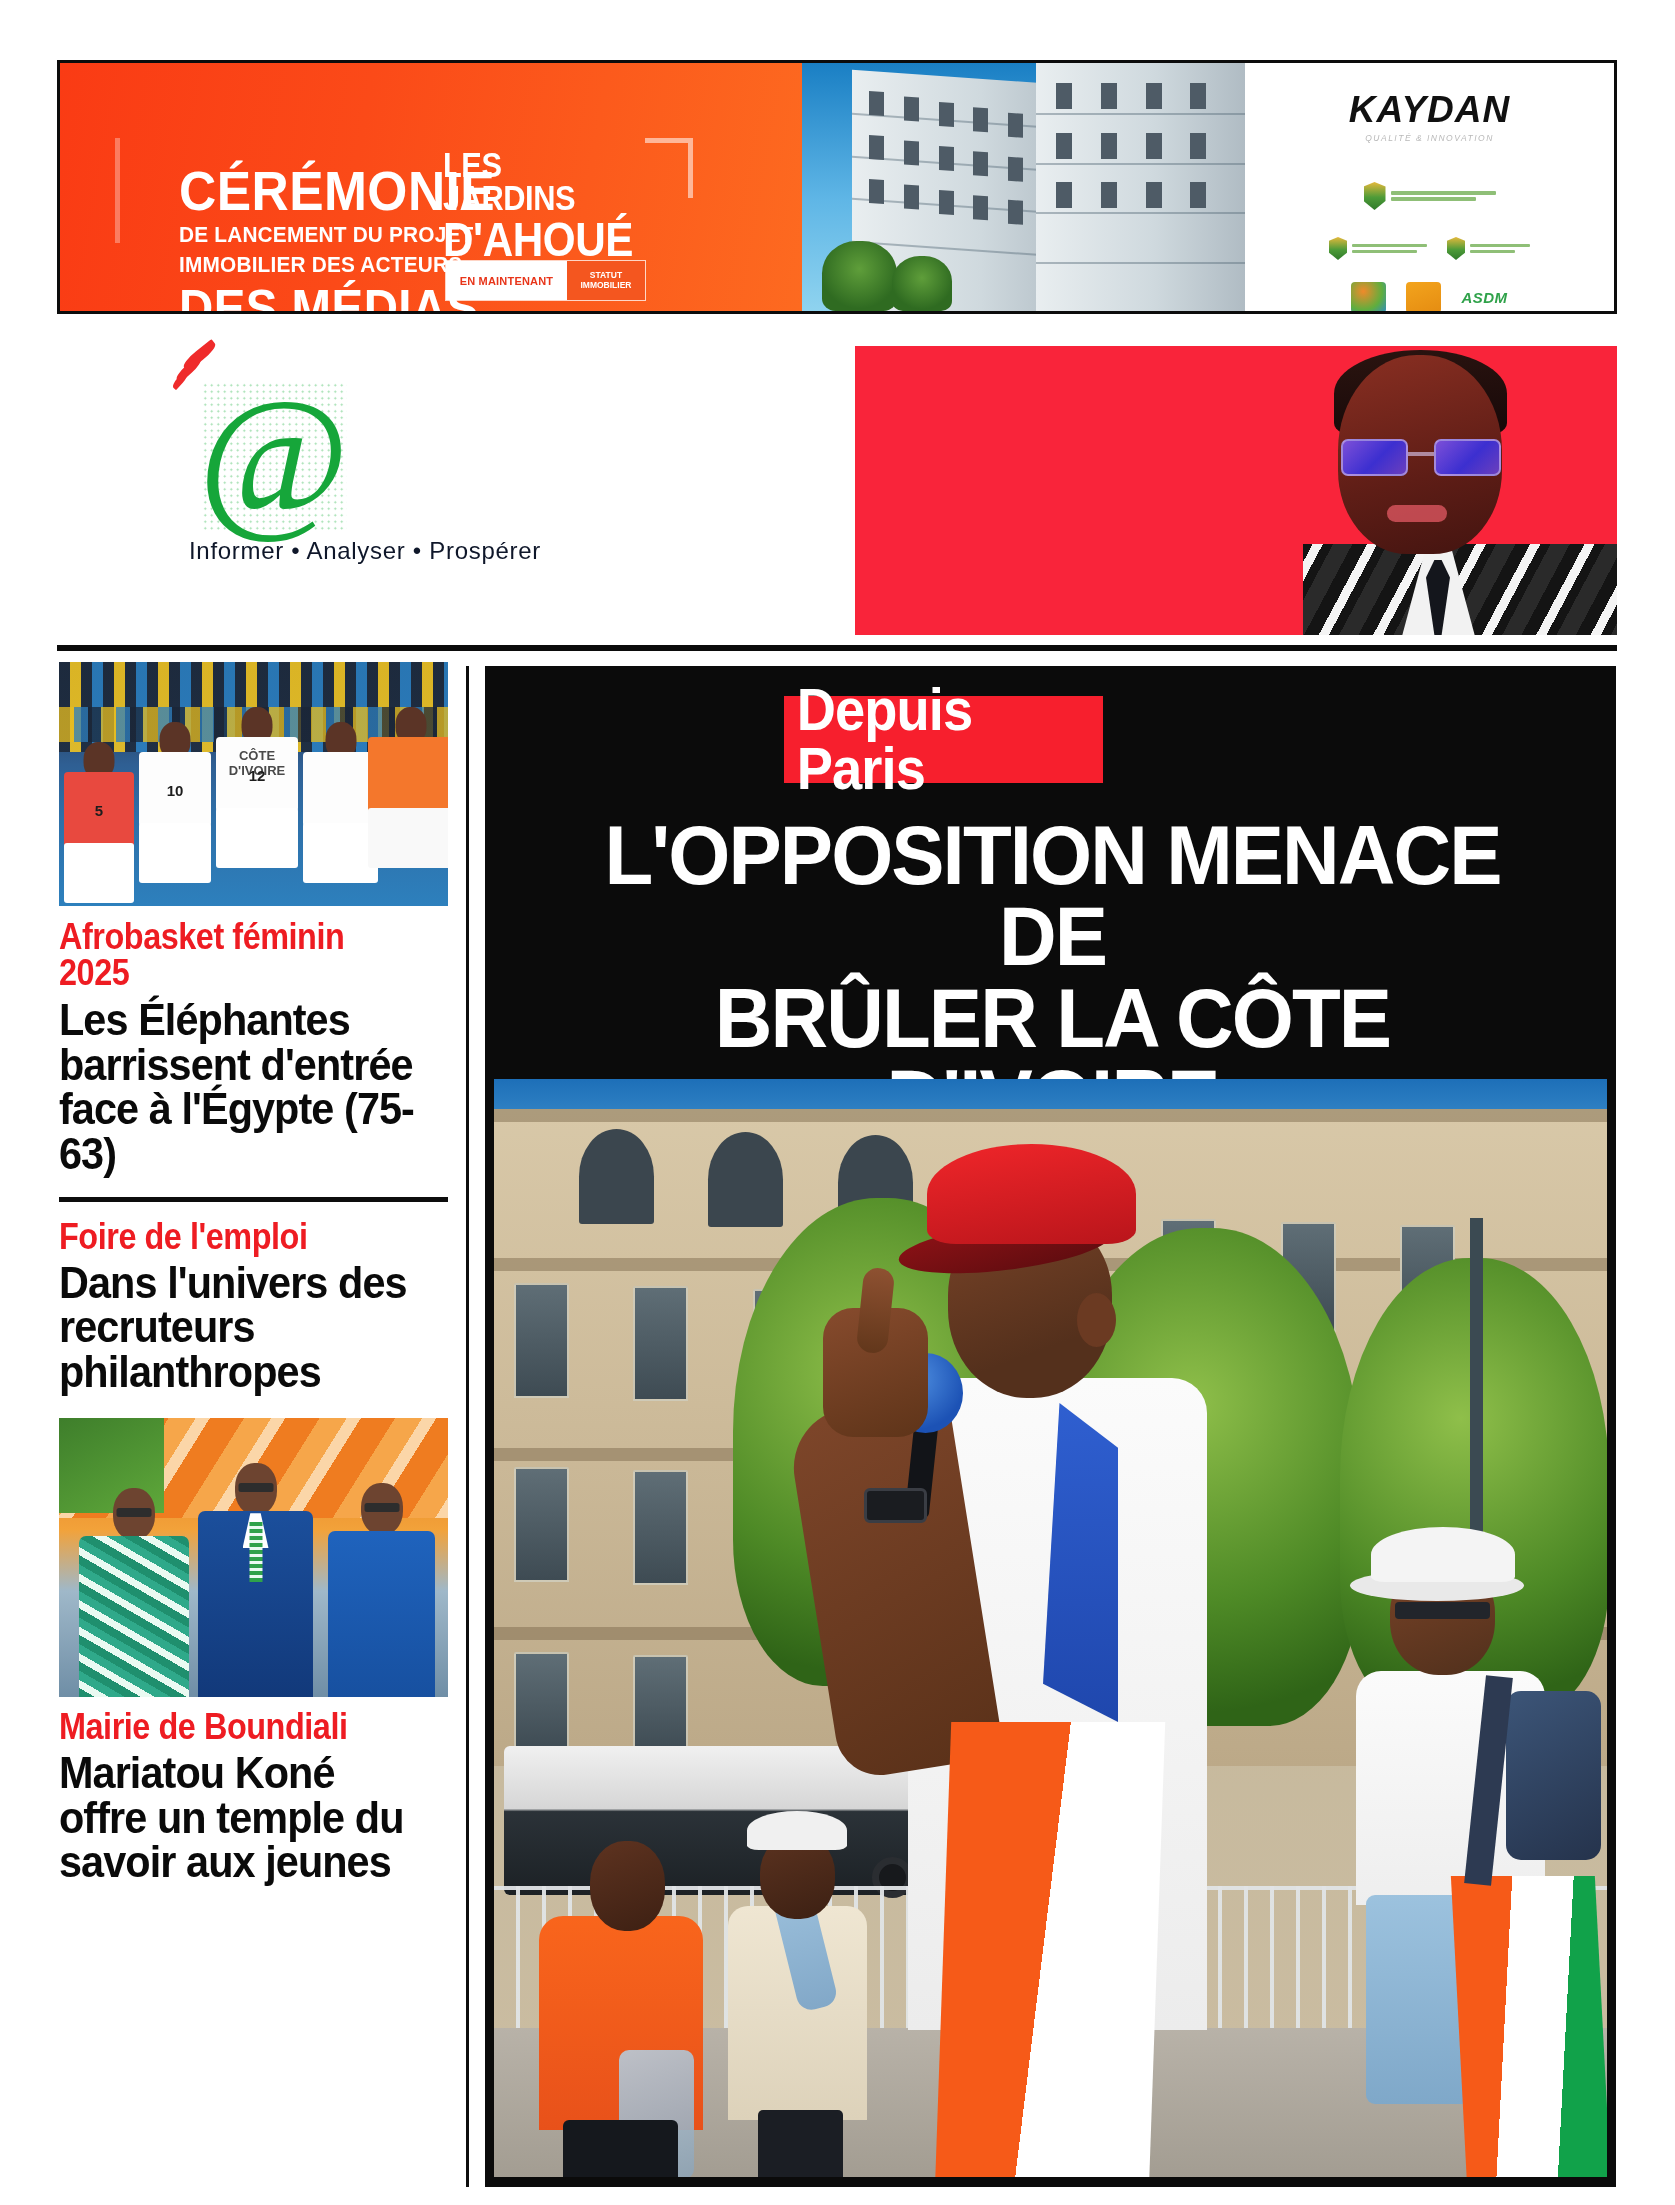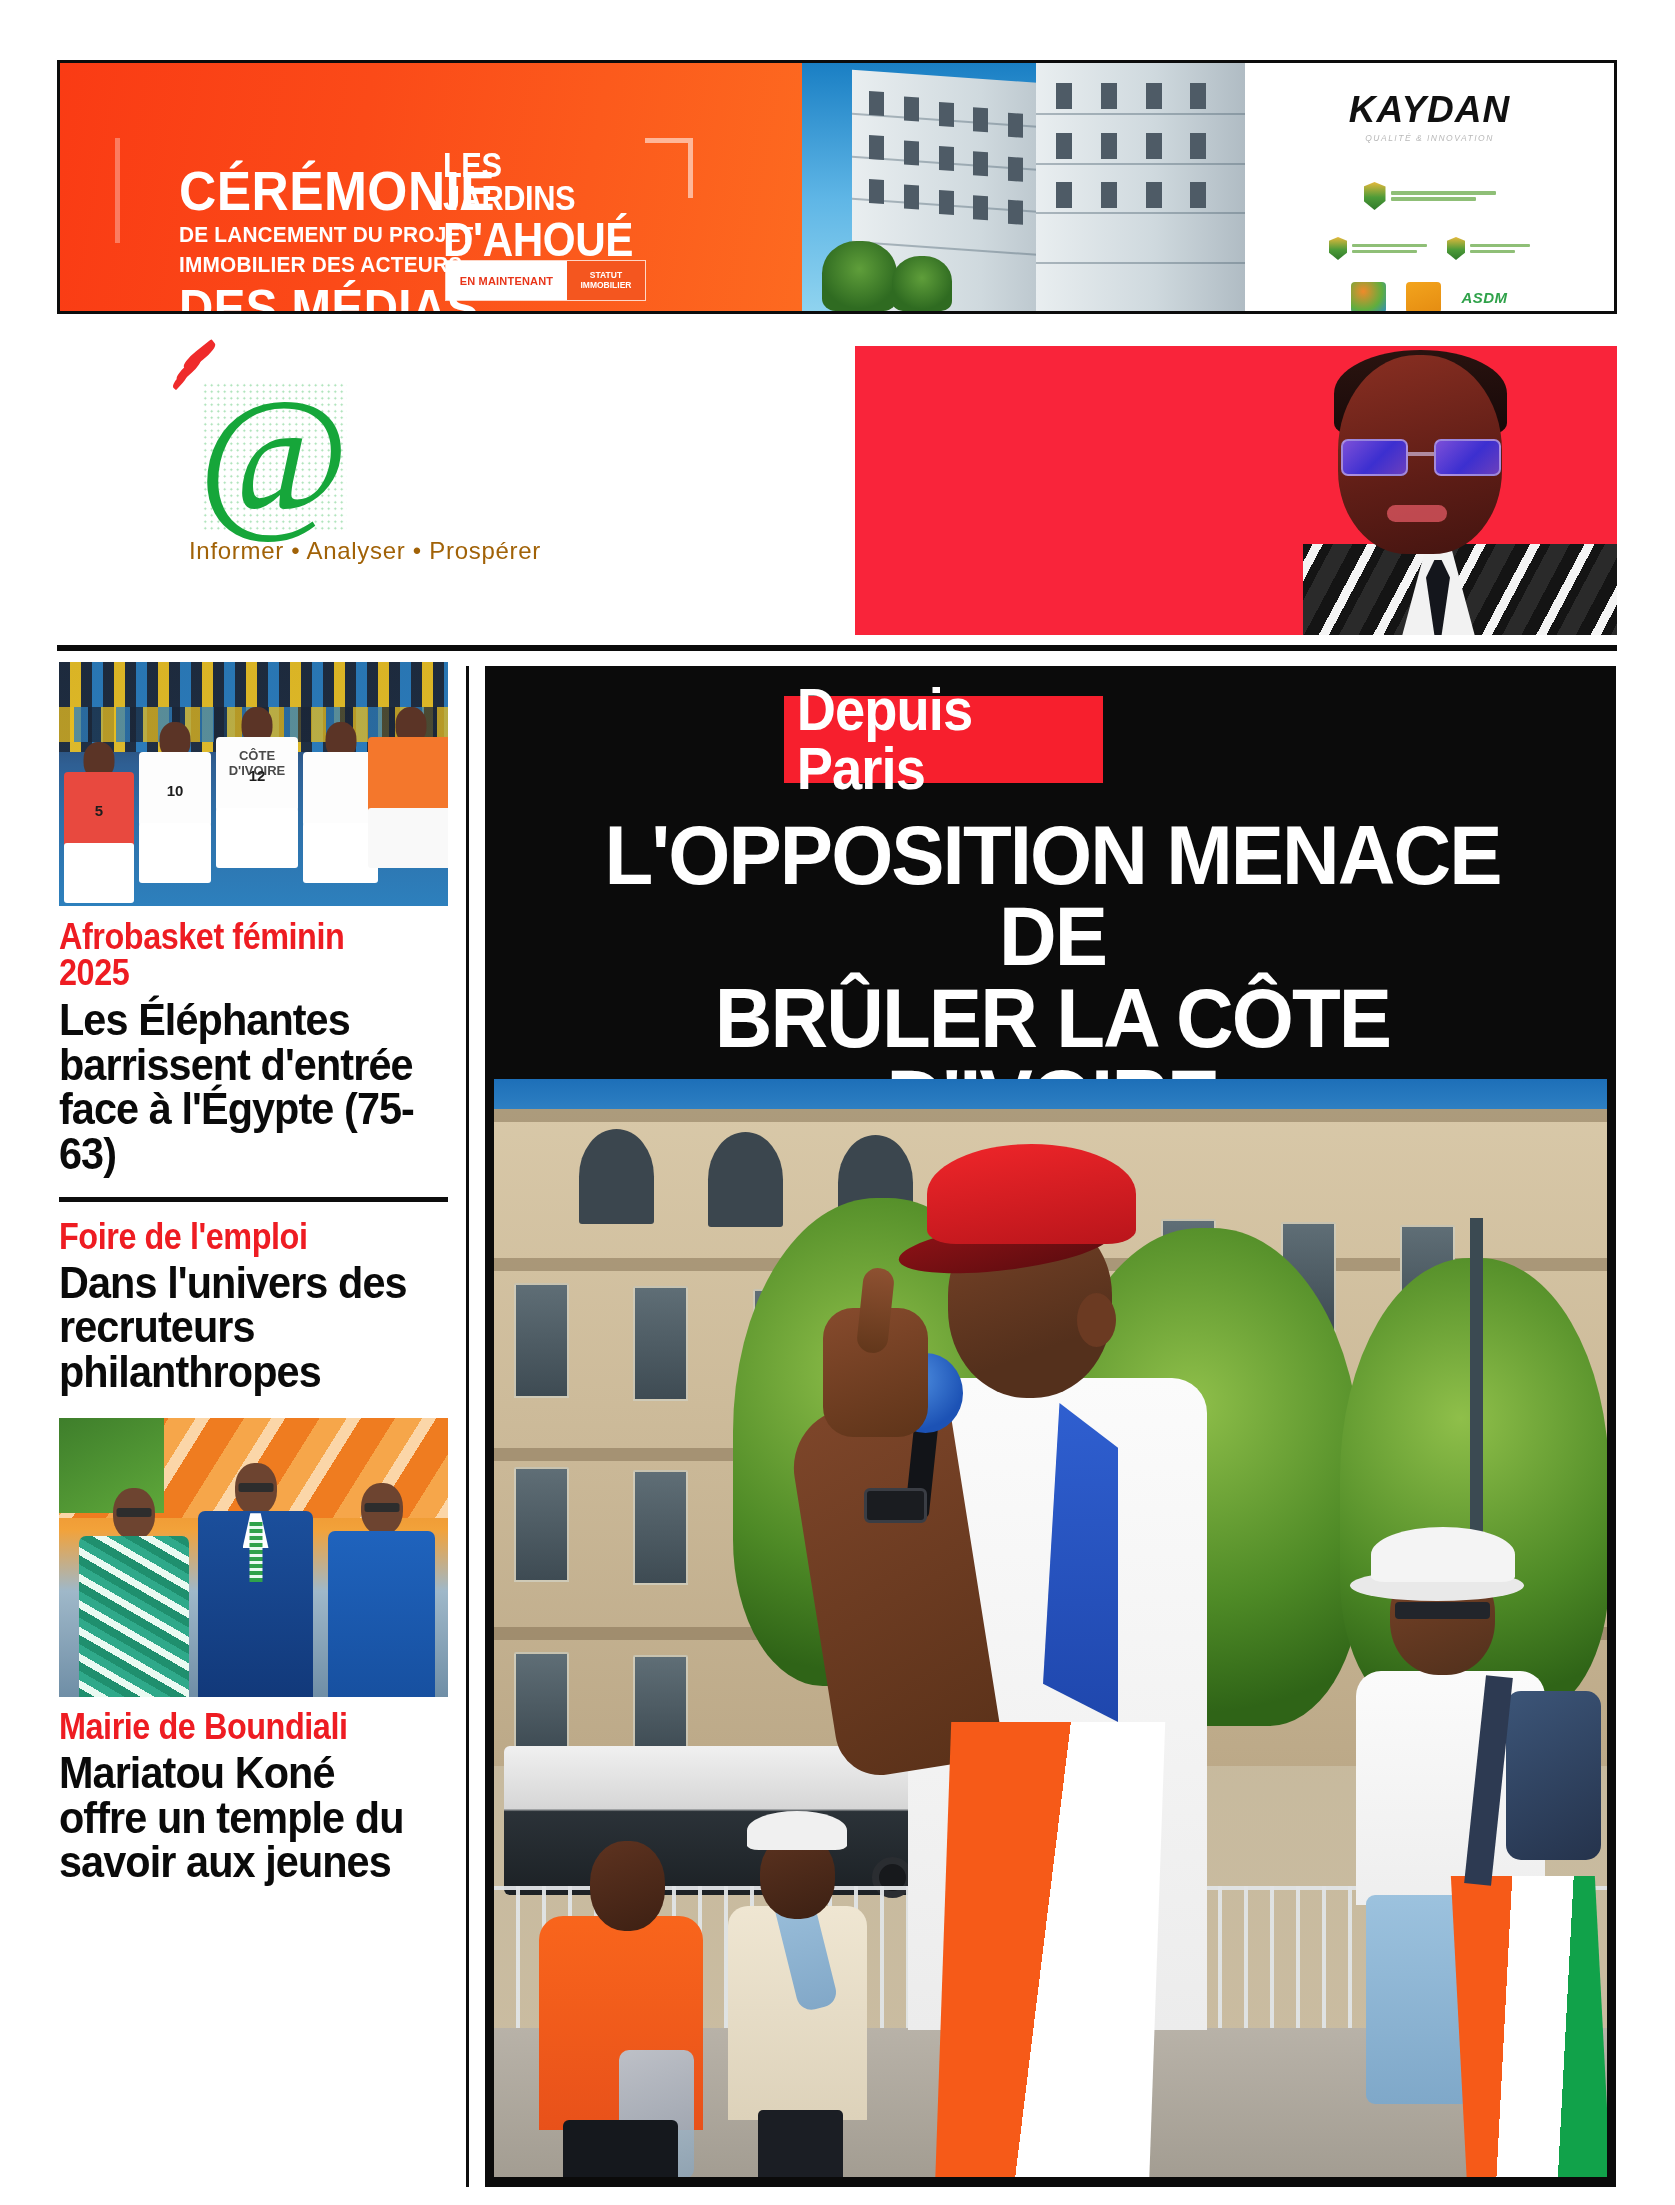--- a/index.html
+++ b/index.html
@@ -74,21 +74,21 @@
     font-family:"Liberation Serif",serif;font-weight:400;letter-spacing:-3px;white-space:nowrap;}
   .logo-at{position:absolute;left:119px;top:33px;width:149px;height:149px;}
   .logo-at .dots{position:absolute;left:4px;top:0;width:145px;height:149px;
     background-image:radial-gradient(circle,#8fd8a0 0.9px,transparent 1px);
     background-size:6.5px 6.5px;opacity:.85;}
   .logo-at .glyph{position:absolute;left:0;top:-8px;font-size:164px;line-height:1;color:#16a63a;
     font-family:"Liberation Serif",serif;}
   .quill{position:absolute;left:91px;top:-3px;width:55px;height:75px;}
   .quill i{position:absolute;display:block;background:#ef2b2b;border-radius:50% 4% 50% 4%;
     transform:rotate(28deg);}
-  .tagline{position:absolute;left:132px;top:208px;font-size:24px;color:#a16207;letter-spacing:0.7px;
+  .tagline{position:absolute;left:132px;top:208px;font-size:24px;color:#0f172a;letter-spacing:0.7px;
     font-family:"Liberation Sans",sans-serif;font-weight:400;}
   .infoline{position:absolute;left:22.4px;top:243px;display:flex;align-items:baseline;gap:29px;
     white-space:nowrap;}
   .infoline .seg{font-size:26px;font-weight:800;color:#0b0b0b;letter-spacing:0;
     font-family:"Liberation Sans Narrow","Liberation Sans",sans-serif;transform:scaleX(.88);
     transform-origin:left center;}
   .infoline .seg.web{font-weight:400;color:#111;}
 
   
   .alino{position:absolute;left:855px;top:346px;width:762px;height:289px;background:#f9243a;overflow:hidden;}

